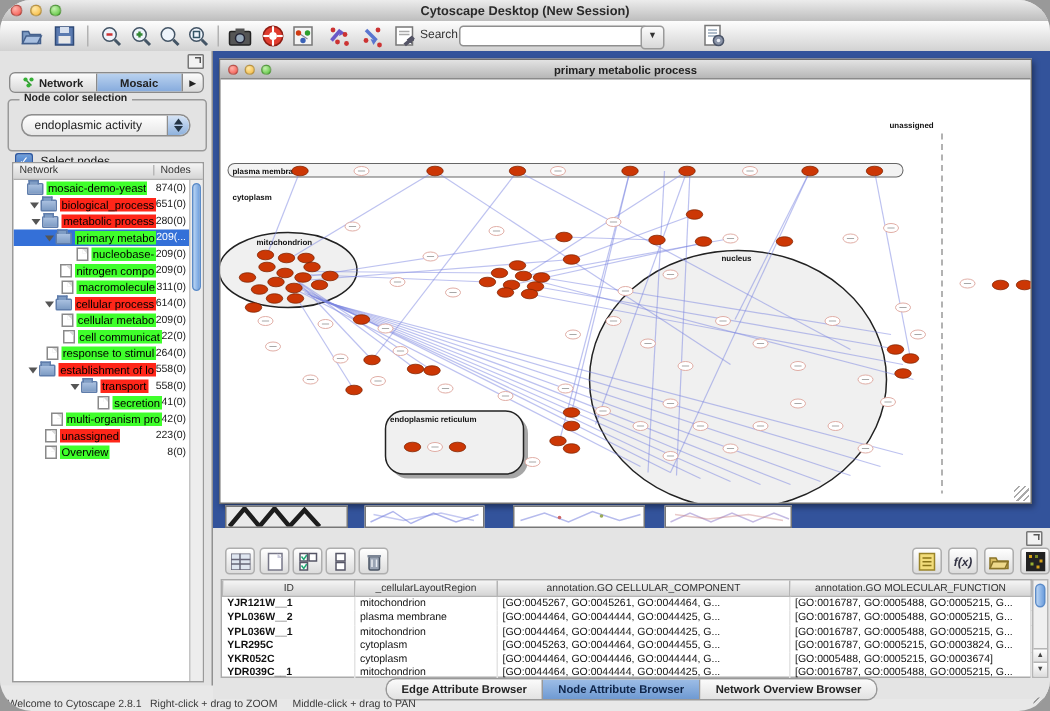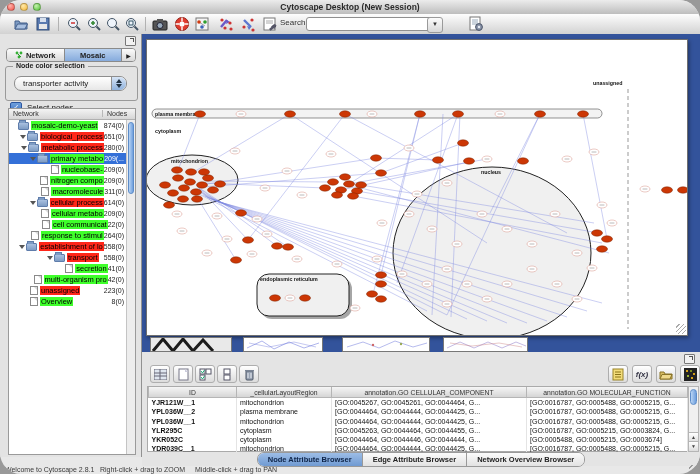--- a/index.html
+++ b/index.html
@@ -273,21 +273,21 @@
         <span>Network</span>
       </div>
       <div class="cp-tab selected">
         <span>Mosaic</span>
       </div>
       <div class="cp-tab-arrow">▶</div>
     </div>
     <div id="groupbox">
       <span id="gb-legend">Node color selection</span>
       <div id="combo">
-        <span>transporter activity</span>
+        <span>endoplasmic activity</span>
         <span id="combo-cap"></span>
       </div>
     </div>
     <div id="cb-row">
       <span id="cb-box">✓</span>
       <span id="cb-label">Select nodes</span>
     </div>
     <div id="treebox">
       <div id="tree-header">
         <span id="th-net">Network</span>
@@ -415,20 +415,28 @@
           </div>
         </div>
       <div id="tree-scroll">
         <div id="tree-thumb"></div>
       </div>
     </div>
   </div>
 
   <div id="desktop">
     <div id="iframe">
+      <div id="if-title">
+        <div class="lights">
+          <div class="light l-red"></div>
+          <div class="light l-yel"></div>
+          <div class="light l-grn"></div>
+        </div>
+        <div id="if-name">primary metabolic process</div>
+      </div>
       <svg id="netsvg" width="540" height="282" viewBox="0 0 540 282">
 
         <rect class="regionshape" x="5" y="56" width="450" height="9" rx="4.5"></rect>
         <text class="rlabel" x="8" y="63">plasma membrane</text>
         <text class="rlabel" x="8" y="80">cytoplasm</text>
         <ellipse class="regionbold" cx="45" cy="127" rx="46" ry="25" fill="#fafafa"></ellipse>
         <text class="rlabel" x="24" y="110">mitochondrion</text>
         <ellipse class="regionbold" cx="345" cy="200" rx="99" ry="86" fill="#ececec"></ellipse>
         <text class="rlabel" x="334" y="121">nucleus</text>
         <rect x="113" y="224" width="92" height="42" rx="12" fill="rgba(0,0,0,.35)"></rect>
@@ -786,22 +794,22 @@
       </table>
     </div>
     <div id="dp-scroll">
       <div id="dp-thumb"></div>
       <div class="dp-sbtn" style="bottom:9px">▲</div>
       <div class="dp-sbtn" style="bottom:0">▼</div>
     </div>
 
     <div id="browser-tabs">
       <div id="tabset">
+        <div class="btab">Edge Attribute Browser</div>
         <div class="btab selected">Node Attribute Browser</div>
-        <div class="btab">Edge Attribute Browser</div>
         <div class="btab">Network Overview Browser</div>
       </div>
     </div>
   </div>
 
   <div id="statusbar">
     <span class="statmsg" style="left:5px">Welcome to Cytoscape 2.8.1</span>
     <span class="statmsg" style="left:100px">Right-click + drag to ZOOM</span>
     <span class="statmsg" style="left:195px">Middle-click + drag to PAN</span>
     <div id="grip2"></div>

